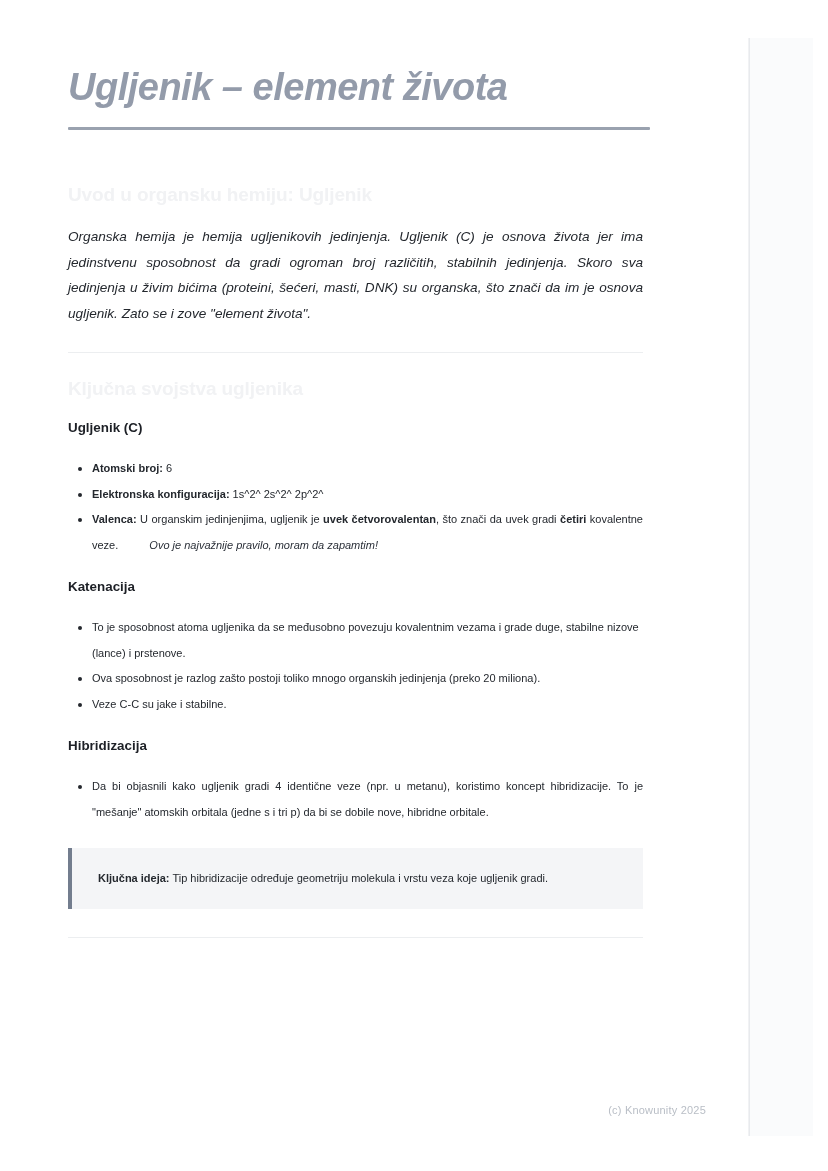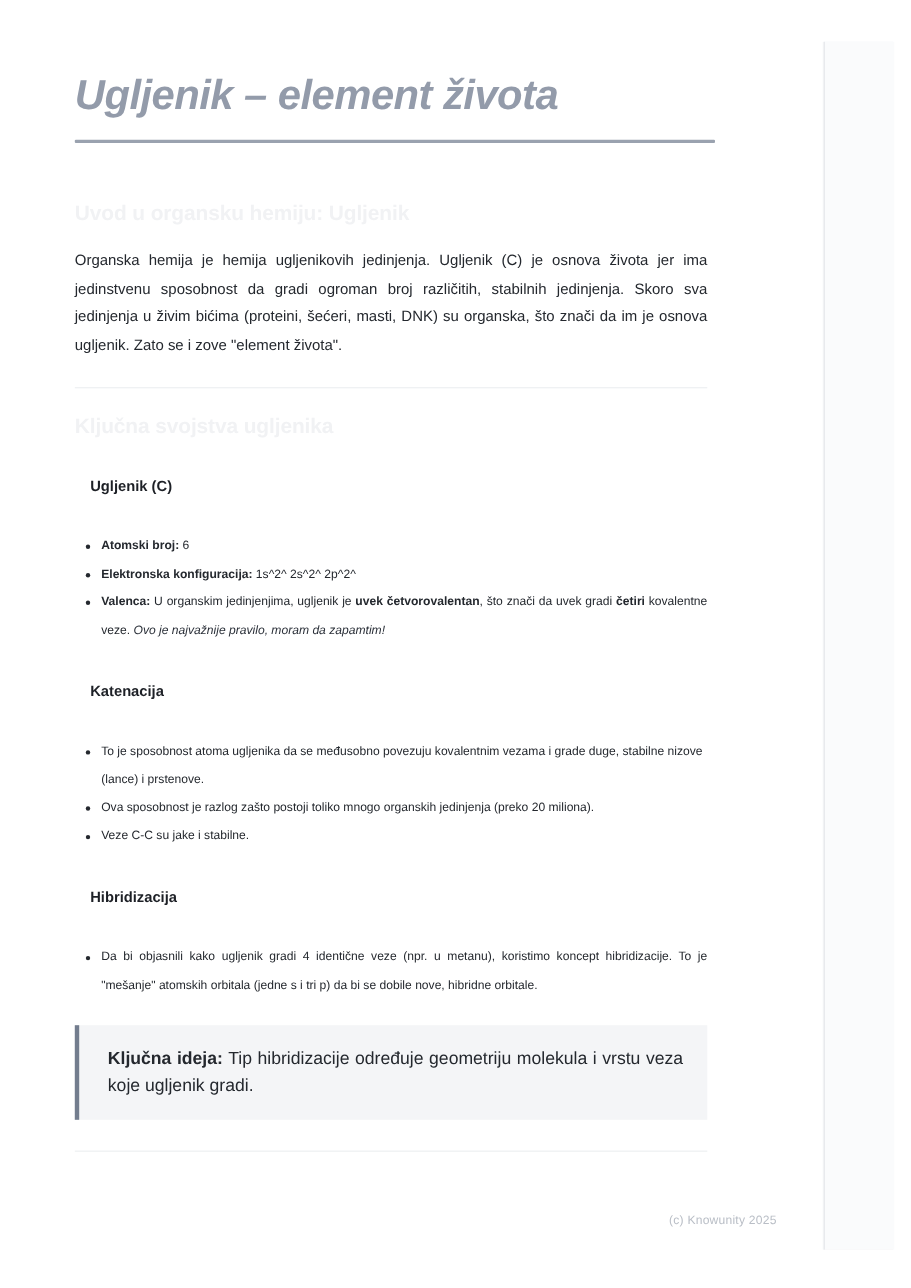--- a/index.html
+++ b/index.html
@@ -74,32 +74,33 @@
   }
 
   
   .body-par {
     margin: 0;
     font-size: 13.6px;
     line-height: 25.5px;
     color: #24282e;
     text-align: justify;
     text-justify: inter-word;
+    font-style: italic;
   }
 
   
   .soft-divider {
     height: 1px;
     background: #eceef0;
     width: 575px;
   }
 
   
   .sub-heading {
-    margin: 14px;
+    margin: 0;
     font-size: 13.4px;
     line-height: 20px;
     font-weight: 700;
     color: #1d2026;
   }
 
   
   ul.bullets {
     list-style: none;
     margin: 0;
@@ -120,33 +121,33 @@
     width: 4px;
     height: 4px;
     border-radius: 50%;
     background: #24282e;
   }
   li.justified {
     text-align: justify;
     text-justify: inter-word;
   }
   .b { font-weight: 700; }
-  .i { font-style: italic; color: #2b3039; }
+  .i { font-style: italic; color: #2b3039; margin-left: 28px; }
 
   
   .callout {
     width: 575px;
     box-sizing: border-box;
     background: #f4f5f7;
     border-left: 4px solid #737d8e;
     padding: 18px 22px 18px 26px;
   }
   .callout p {
     margin: 0;
-    font-size: 16px;
+    font-size: 11px;
     line-height: 25px;
     color: #24282e;
     text-align: justify;
     text-justify: inter-word;
   }
 
   
   .footer-note {
     position: absolute;
     left: 15px;

